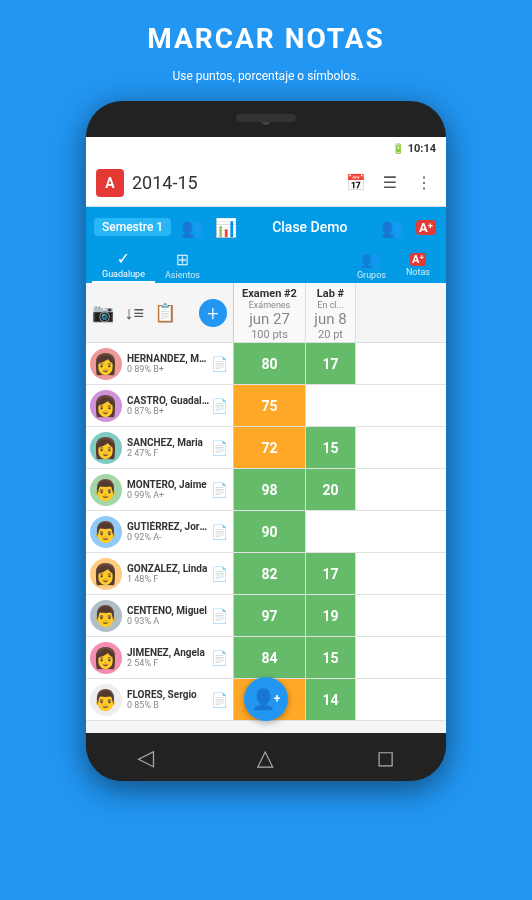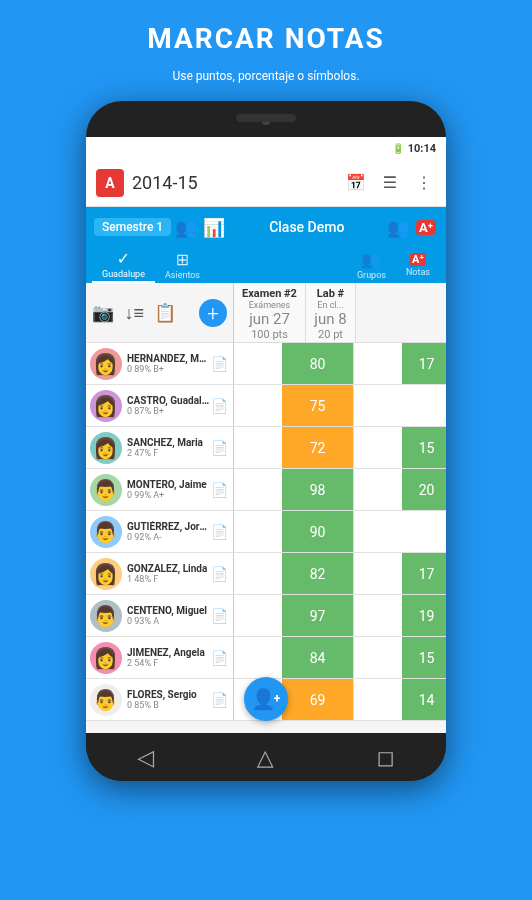--- a/index.html
+++ b/index.html
@@ -141,21 +141,21 @@
       color: #555;
     }
 
     
     .toolbar {
       background: #039BE5;
       height: 40px;
       display: flex;
       align-items: center;
       padding: 0 8px;
-      gap: 2px;
+      gap: 8px;
     }
     .toolbar-label {
       background: #29B6F6;
       color: white;
       border-radius: 4px;
       padding: 2px 8px;
       font-size: 12px;
       font-weight: 500;
     }
     .toolbar-class-name {
@@ -350,23 +350,22 @@
 
     .grade-cell {
       min-width: 72px;
       max-width: 72px;
       height: 100%;
       display: flex;
       align-items: center;
       justify-content: center;
       border-right: 1px solid #ddd;
       font-size: 14px;
-      font-weight: normal;
-      color: white;
-      margin-left: 48px;
+      font-weight: bold;
+      color: white;
     }
     .grade-cell.green { background: #66BB6A; }
     .grade-cell.orange { background: #FFA726; }
 
     
     .phone-nav {
       width: 100%;
       height: 48px;
       background: #222;
       display: flex;

